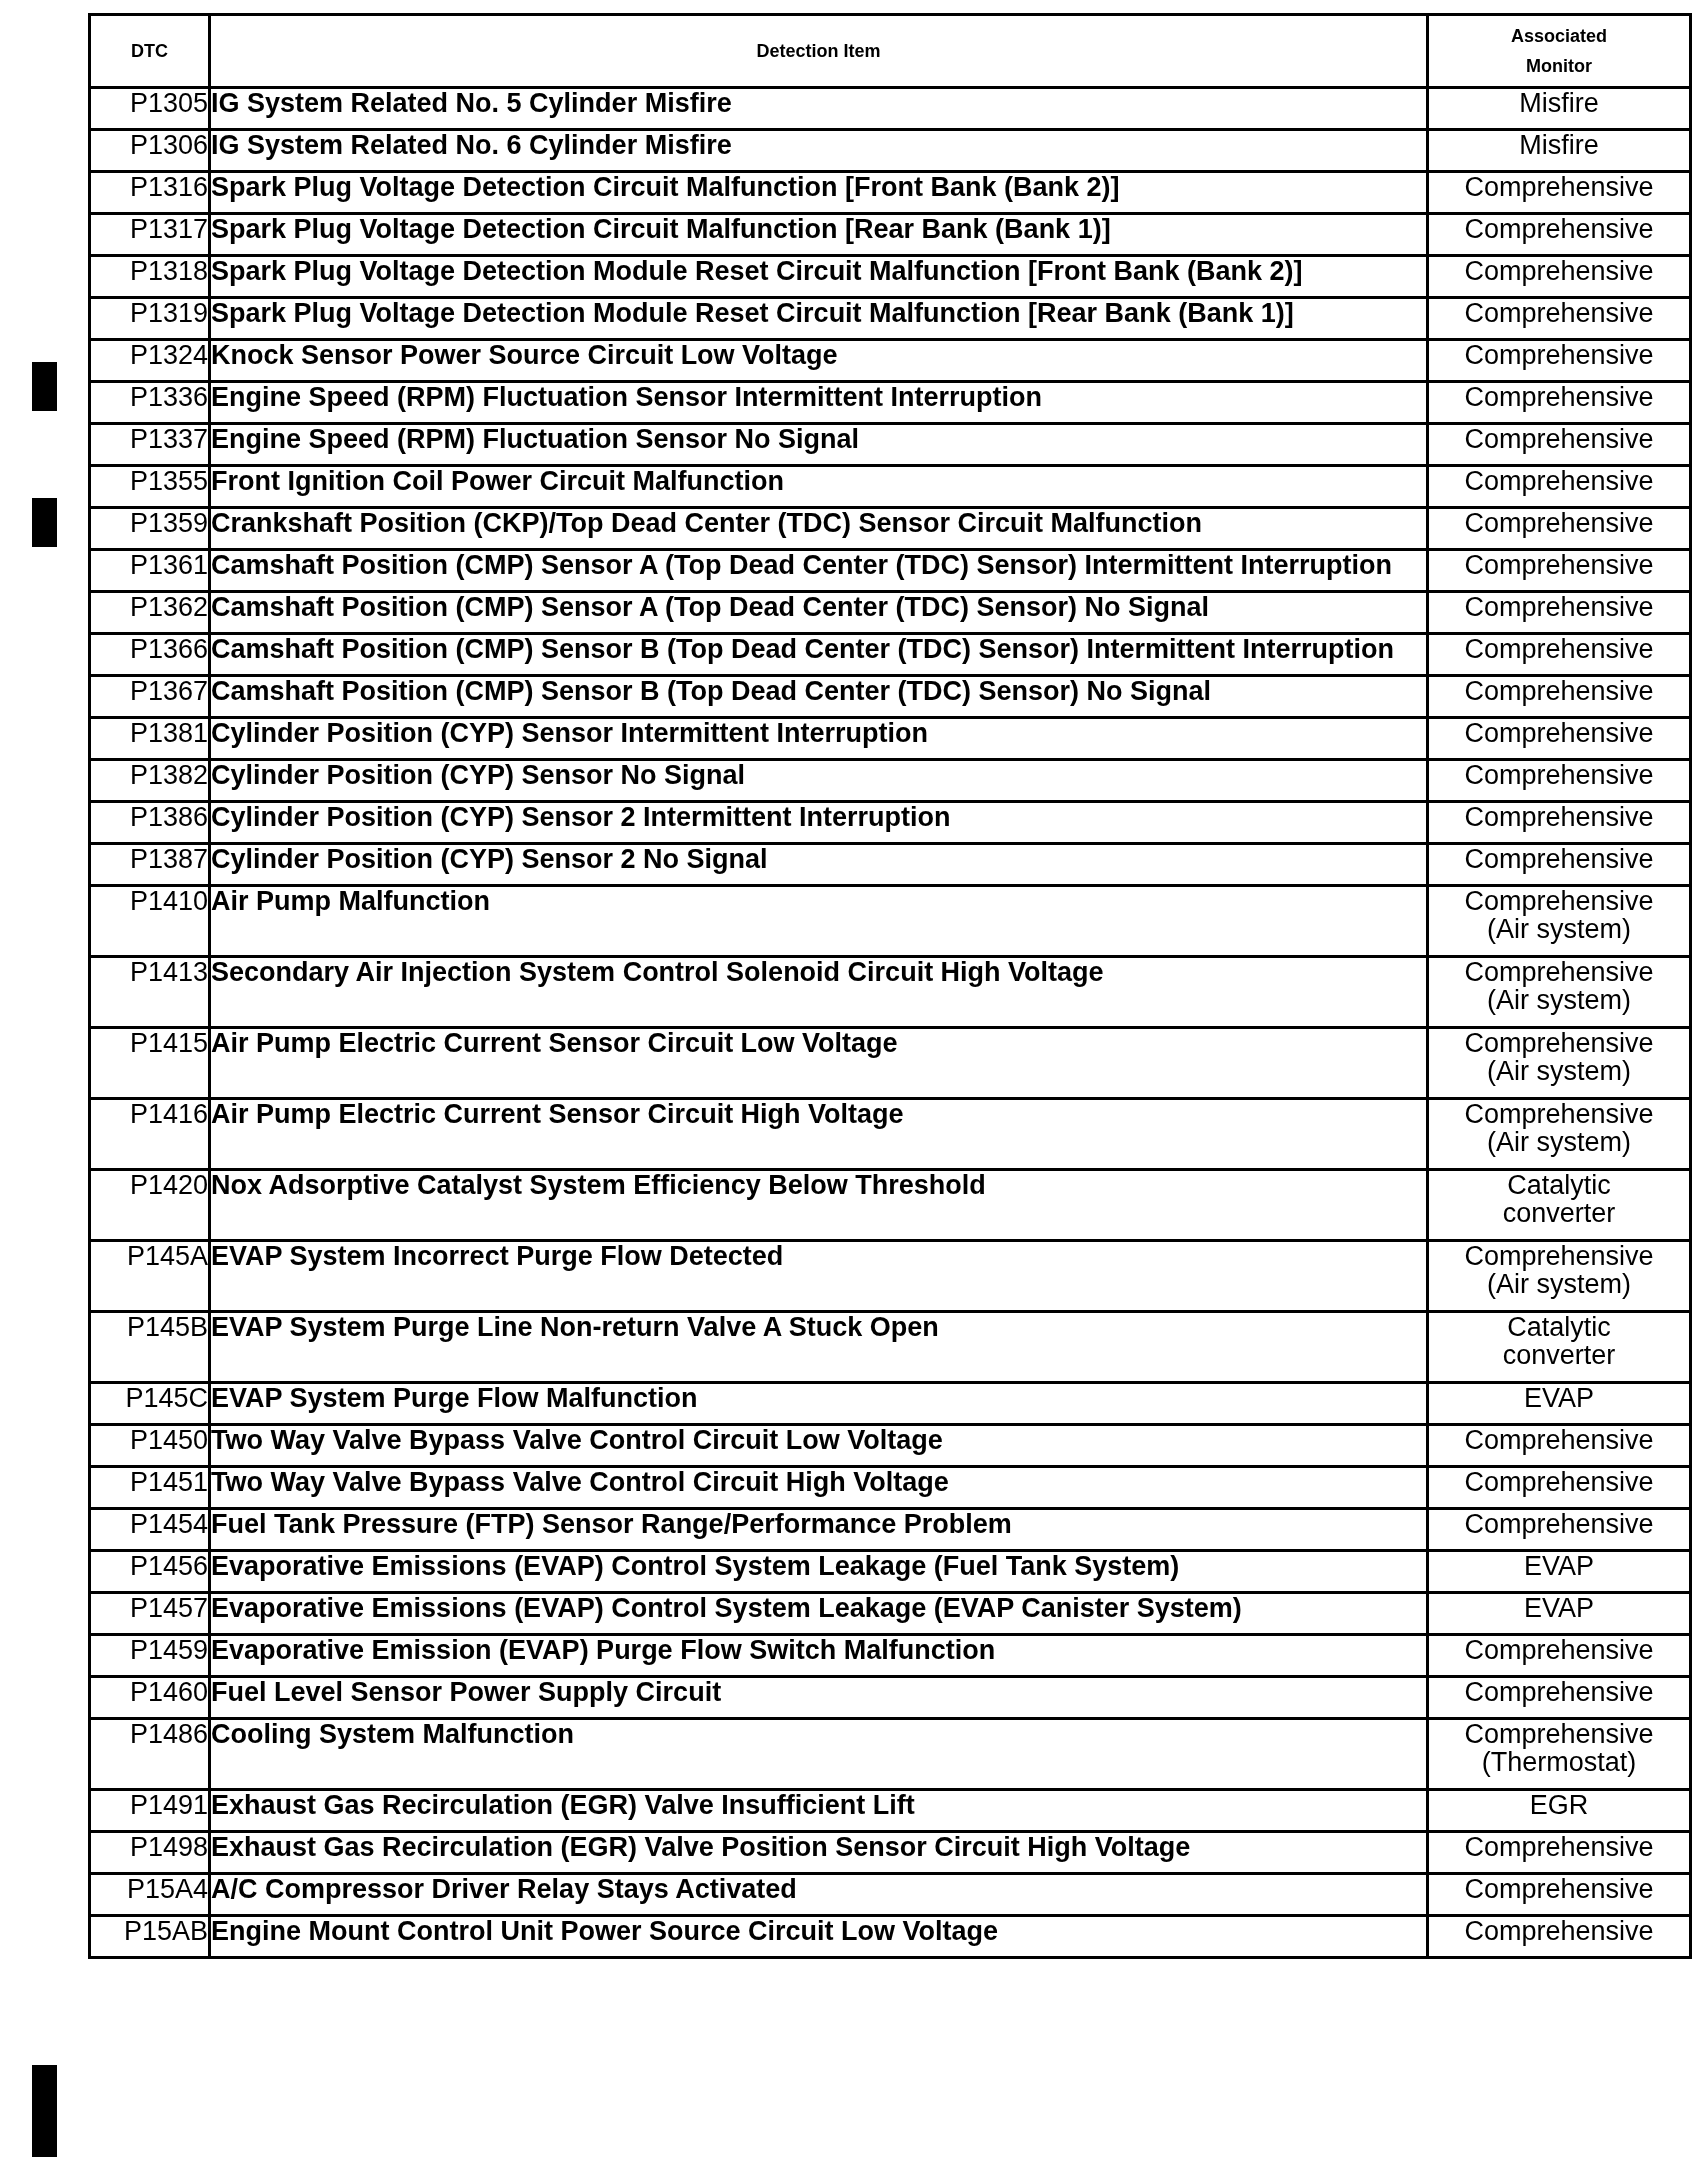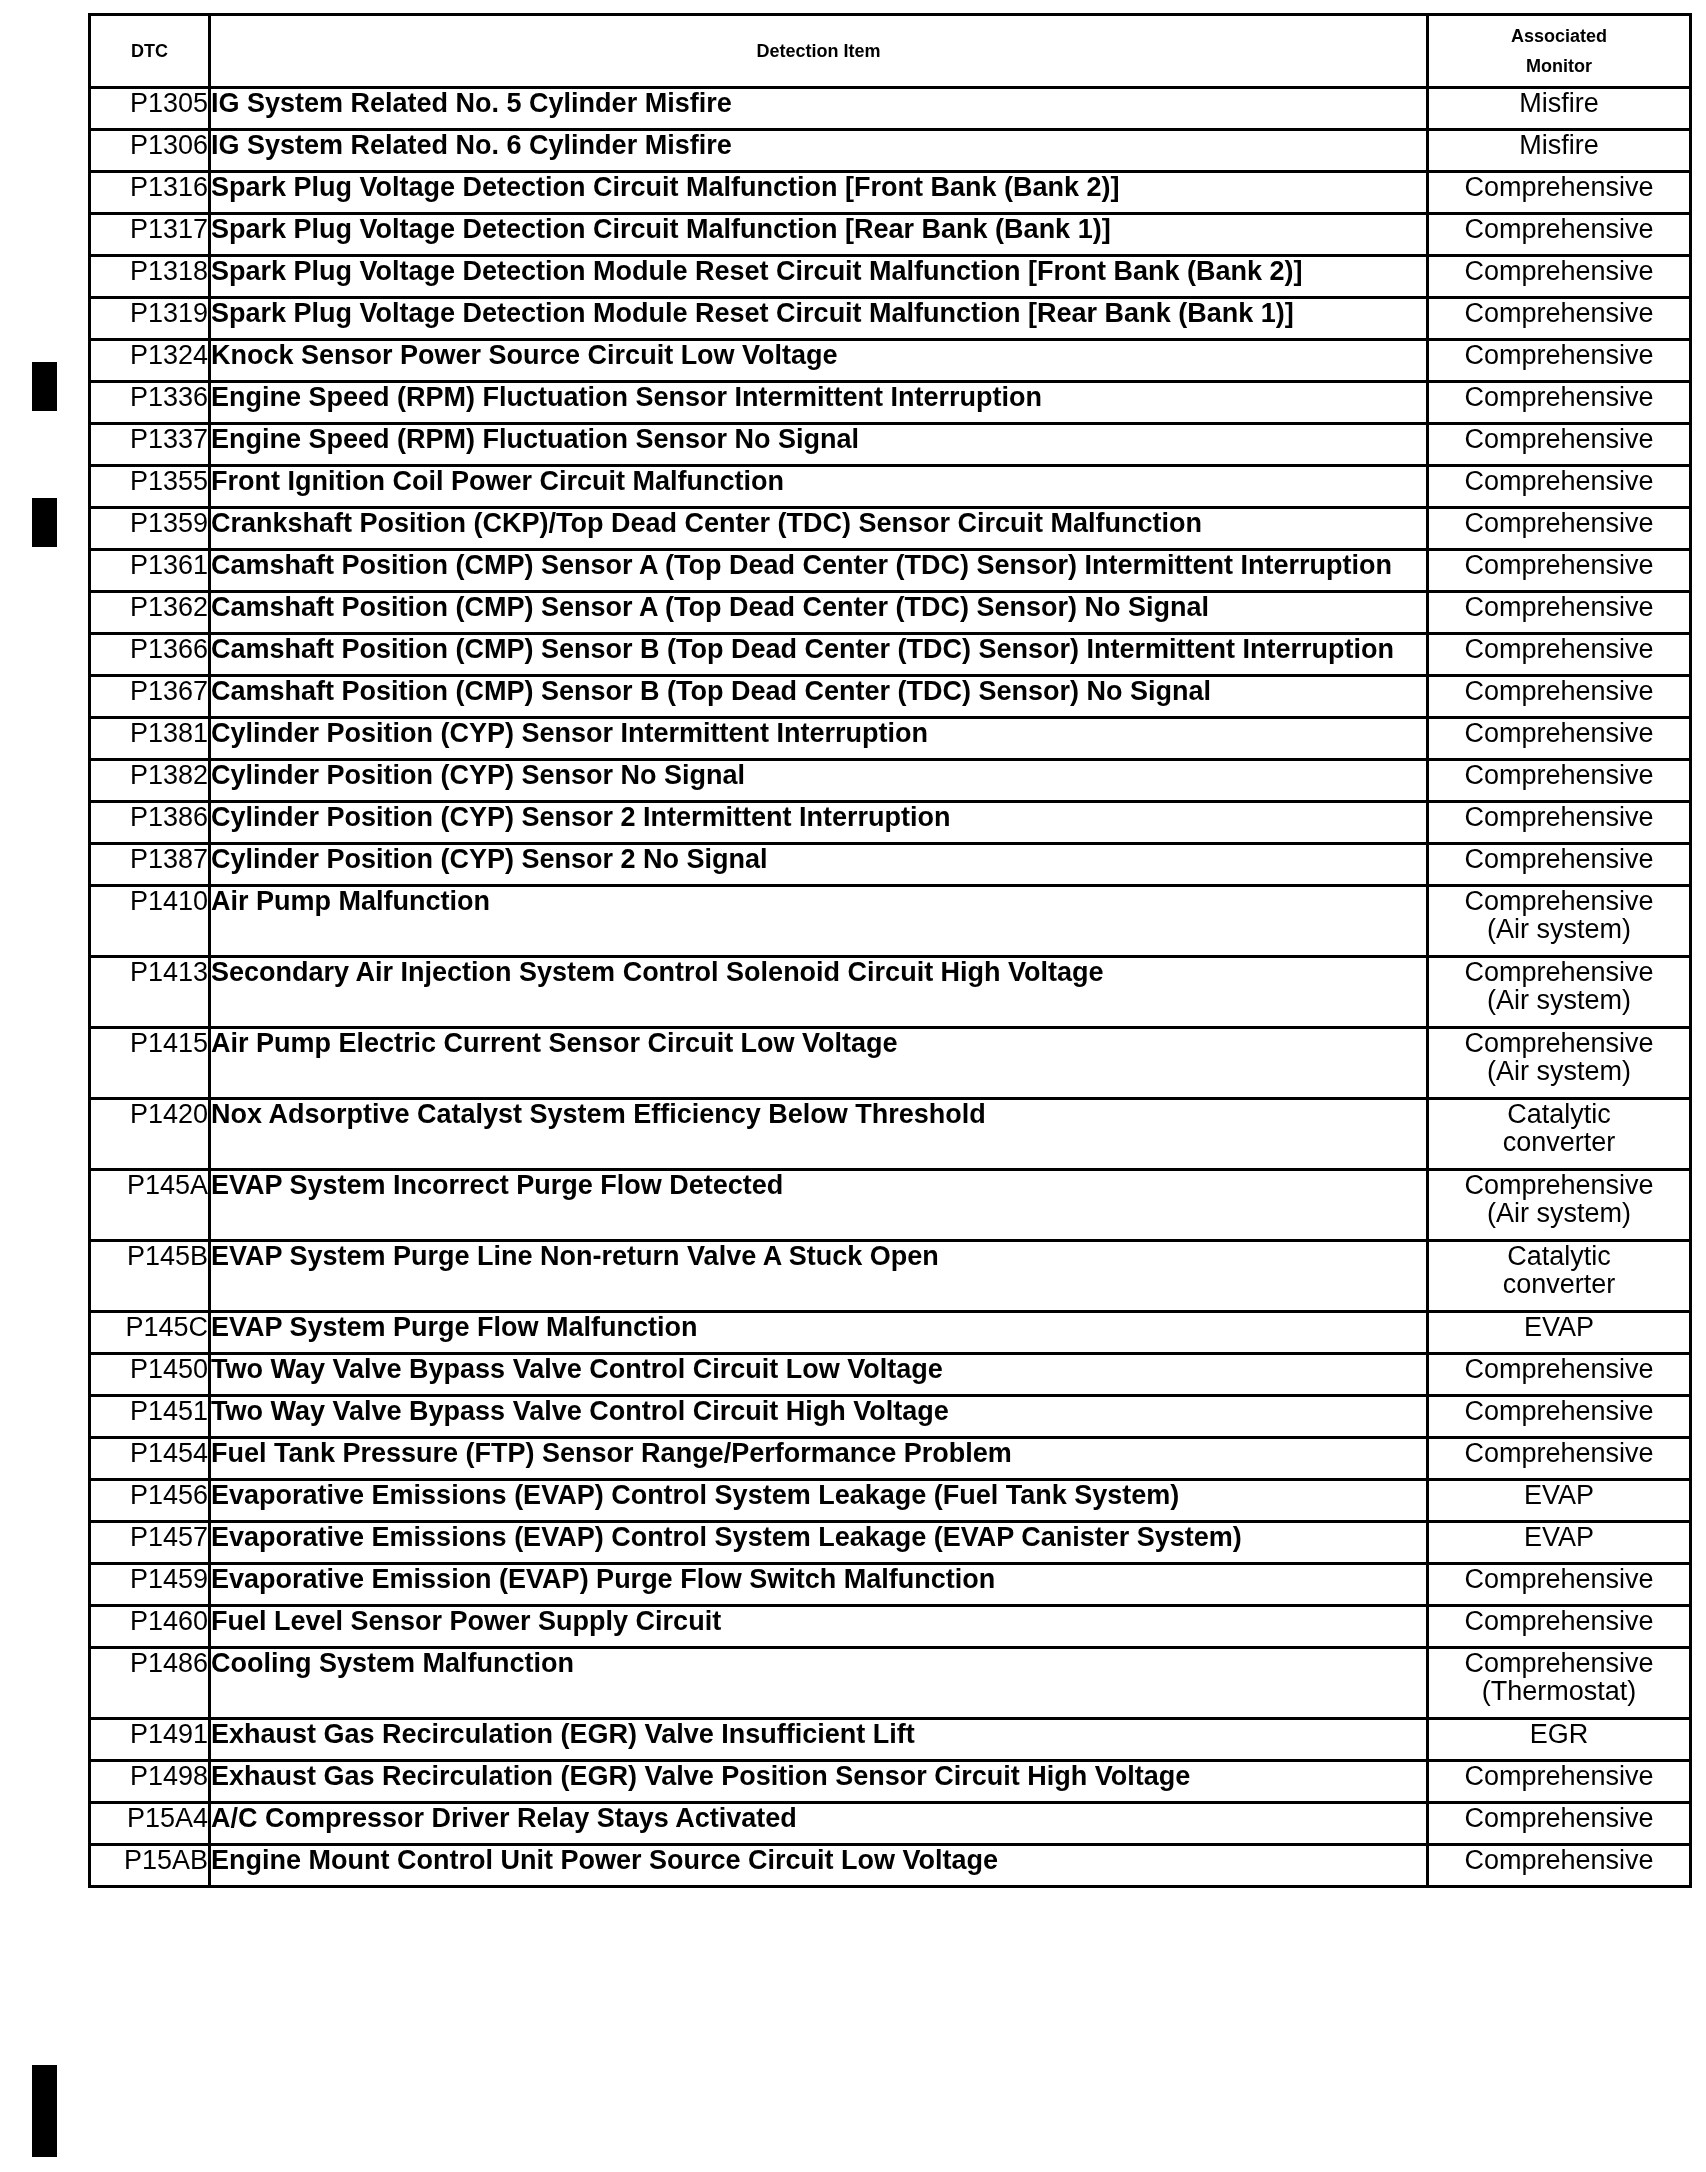--- a/index.html
+++ b/index.html
@@ -153,20 +153,26 @@
           <td class="c-mon pre">Comprehensive
 (Air system)</td>
         </tr>
         <tr class="tall">
           <td class="c-dtc">P1415</td>
           <td class="c-item">Air Pump Electric Current Sensor Circuit Low Voltage</td>
           <td class="c-mon pre">Comprehensive
 (Air system)</td>
         </tr>
         <tr class="tall">
+          <td class="c-dtc">P1416</td>
+          <td class="c-item">Air Pump Electric Current Sensor Circuit High Voltage</td>
+          <td class="c-mon pre">Comprehensive
+(Air system)</td>
+        </tr>
+        <tr class="tall">
           <td class="c-dtc">P1420</td>
           <td class="c-item">Nox Adsorptive Catalyst System Efficiency Below Threshold</td>
           <td class="c-mon pre">Catalytic
 converter</td>
         </tr>
         <tr class="tall">
           <td class="c-dtc">P145A</td>
           <td class="c-item">EVAP System Incorrect Purge Flow Detected</td>
           <td class="c-mon pre">Comprehensive
 (Air system)</td>

